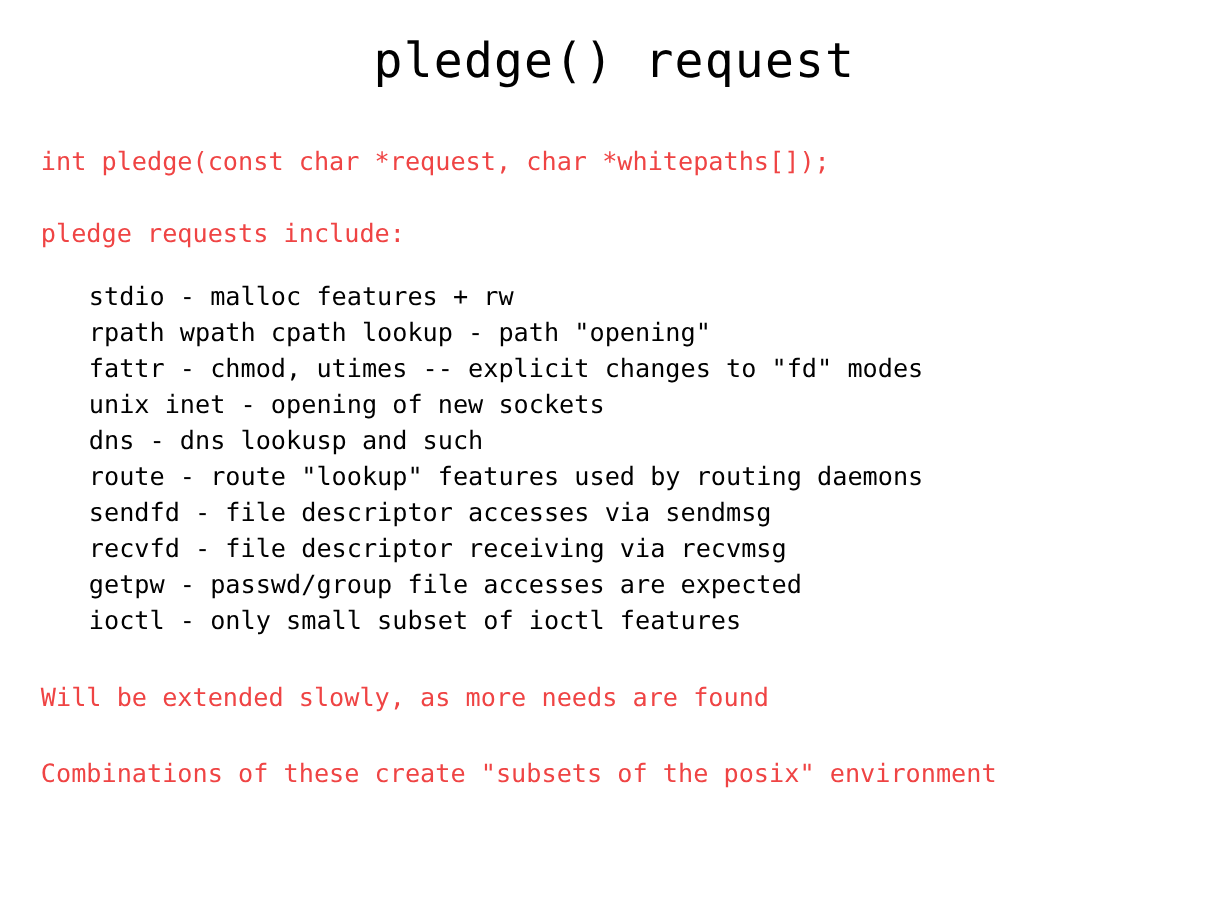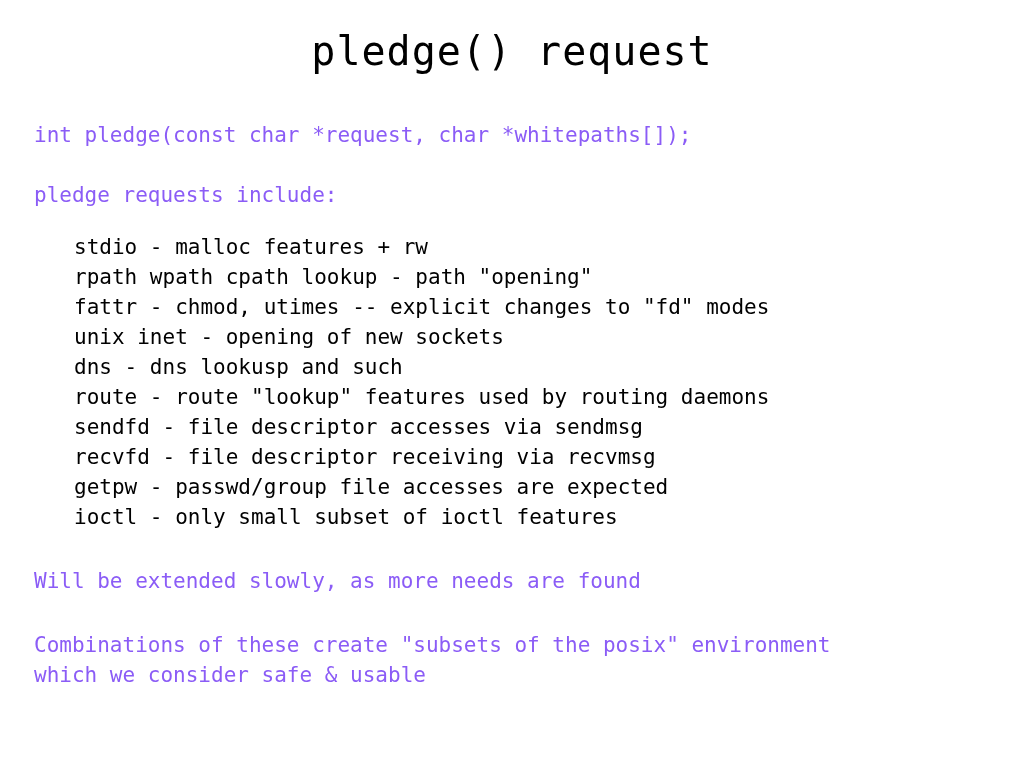--- a/index.html
+++ b/index.html
@@ -39,21 +39,21 @@
     width: 960px;
   }
   .line {
     font-family: "DejaVu Sans Mono", monospace;
     font-size: 21px;
     line-height: 30px;
     white-space: pre;
     color: #2222ee;
   }
   .line.blue {
-    color: #8b5cf6;
+    color: #ef4444;
   }
   .line.black {
     color: #000000;
   }
   .line.indent {
     padding-left: 40px;
   }
   .spacer-sm { height: 30px; }
   .spacer-lg { height: 34px; }
   .list-block {
@@ -88,16 +88,15 @@
       <div class="line black indent">ioctl - only small subset of ioctl features</div>
     </div>
 
     <div class="spacer-lg"></div>
 
     <div class="line blue">Will be extended slowly, as more needs are found</div>
 
     <div class="spacer-lg"></div>
 
     <div class="line blue">Combinations of these create "subsets of the posix" environment</div>
-    <div class="line blue">which we consider safe &amp; usable</div>
 
   </div>
 </div>
 
 </body></html>

